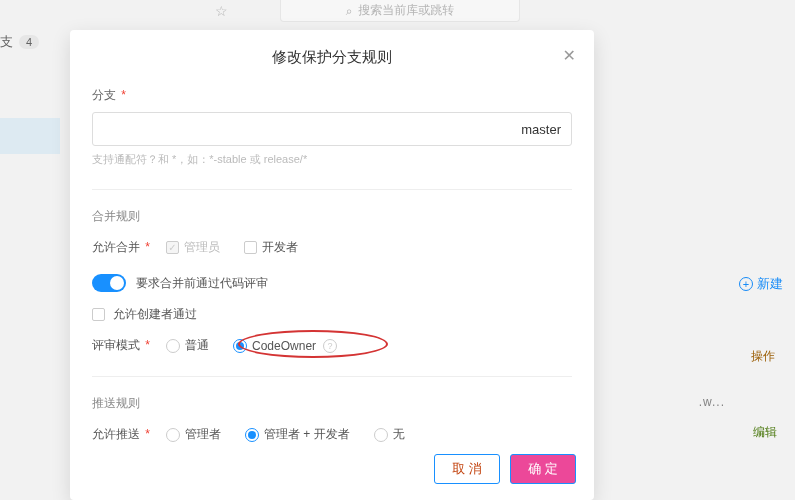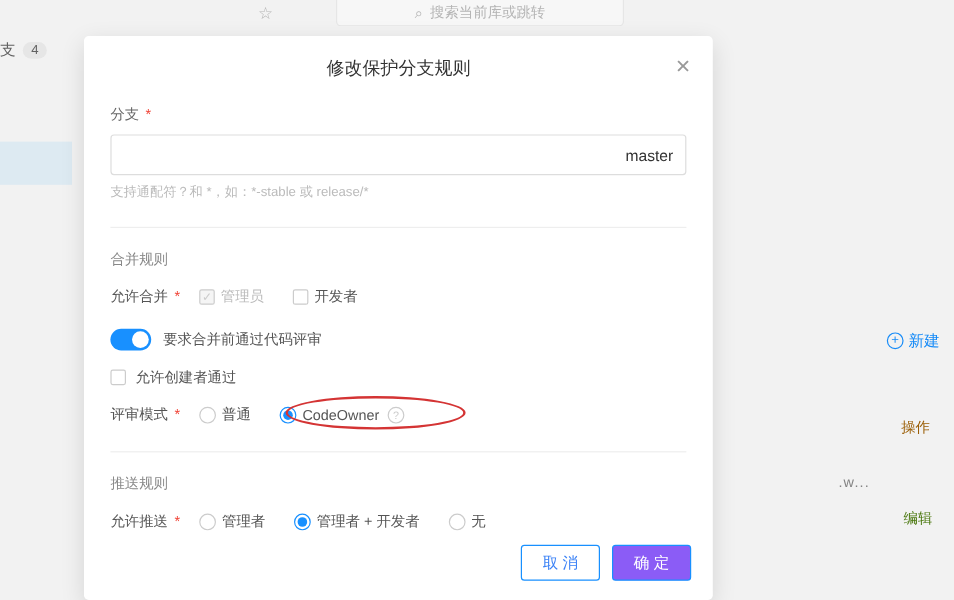--- a/index.html
+++ b/index.html
@@ -283,24 +283,24 @@
       border-radius: 3px;
       font-size: 13px;
       cursor: pointer;
       display: inline-flex;
       align-items: center;
       justify-content: center;
     }
     .btn-default {
       background: #fff;
       border: 1px solid #1890ff;
-      color: #3b82f6;
+      color: #c2410c;
     }
     .btn-primary {
-      background: #8b5cf6;
+      background: #ec4899;
       border: 1px solid #1890ff;
       color: #fff;
     }
   </style>
 </head>
 <body>
 
 <div class="bg-page">
   <div class="bg-star">☆</div>
   <div class="bg-search">

